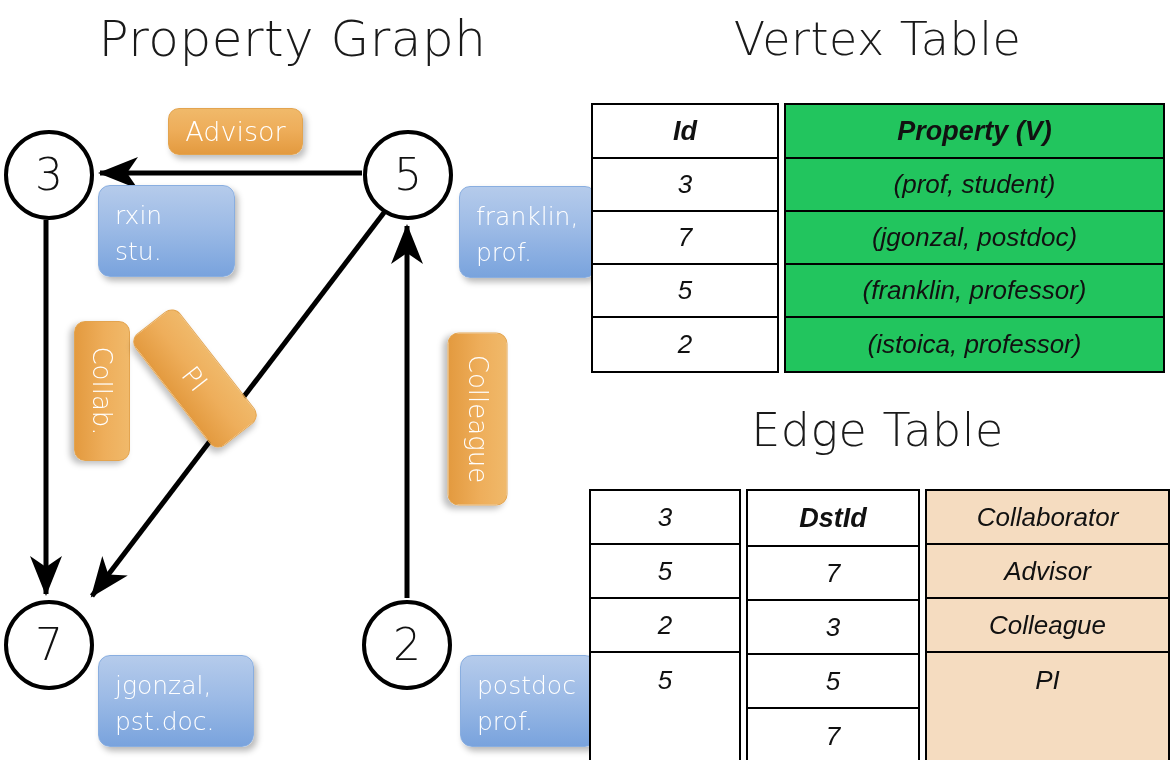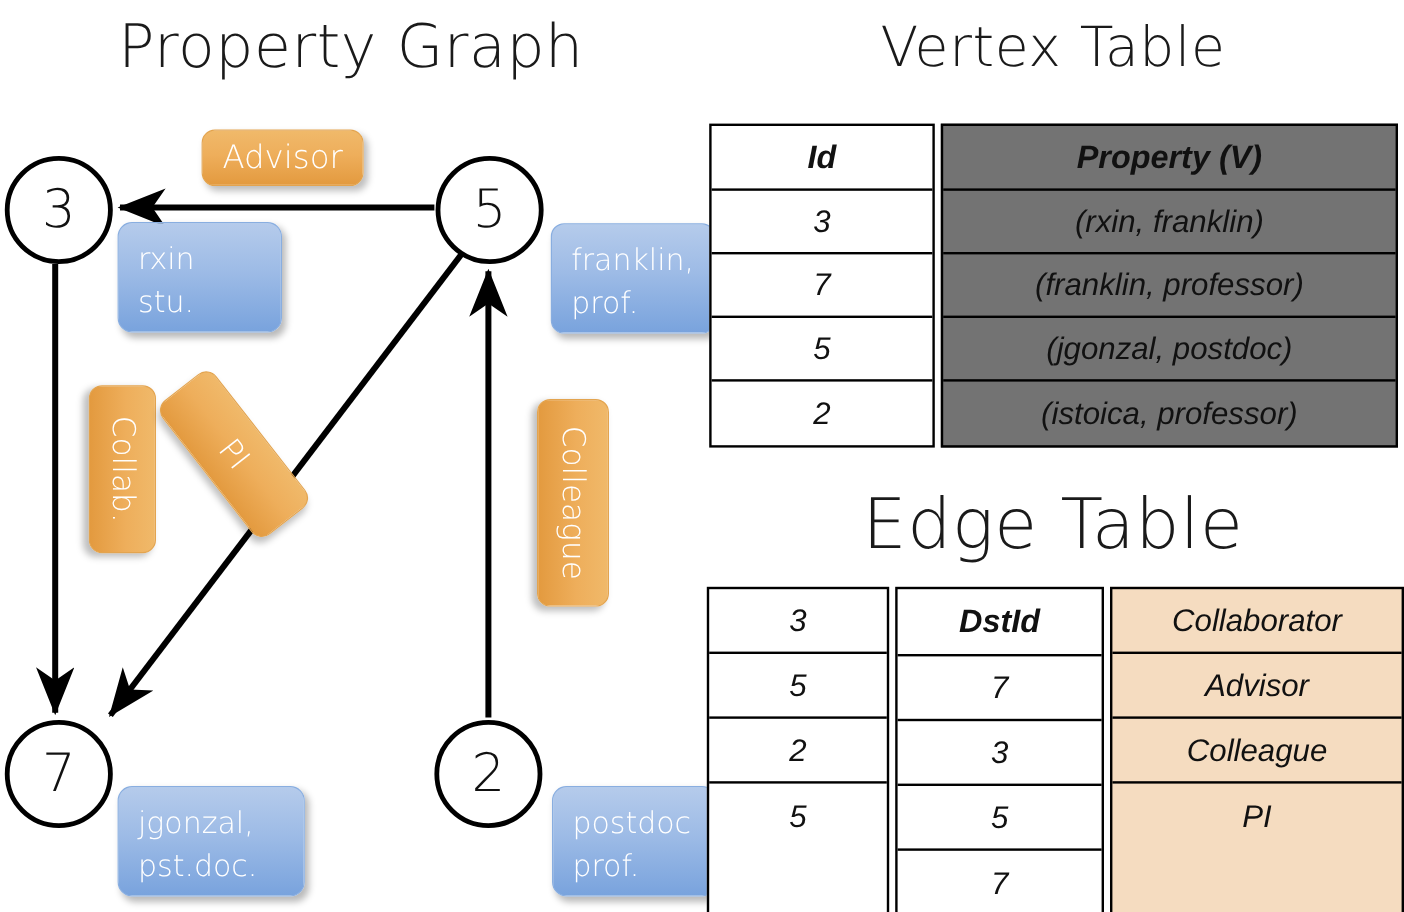--- a/index.html
+++ b/index.html
@@ -37,21 +37,21 @@
     font-size: 50px;
   }
   #title-vertex-table {
     left: 585px; top: 12px; width: 585px;
     text-align: center;
     font-size: 46px;
   }
   #title-edge-table {
     left: 585px; top: 403px; width: 585px;
     text-align: center;
-    font-size: 58px;
+    font-size: 46px;
   }
 
   
   #graph-svg {
     position: absolute;
     left: 0; top: 0;
     width: 585px; height: 760px;
   }
 
   
@@ -148,21 +148,21 @@
     justify-content: center;
     border-bottom: 2px solid #000;
     box-sizing: border-box;
     font-size: 26px;
     color: #111;
     white-space: nowrap;
     font-style: italic;
   }
   .cell:last-child { border-bottom: none; }
   .cell.head { font-weight: bold; font-size: 27px; }
-  .col.blue  { background: #737373; }
+  .col.blue  { background: #22c55e; }
   .col.peach { background: #f5dcc0; }
 
   
   #vertex-table { left: 591px; top: 103px; }
   #vertex-table .col.id    { width: 188px; }
   #vertex-table .col.prop  { width: 381px; }
   #vertex-table .cell      { height: 53px; }
   #vertex-table .cell.head { height: 54px; }
 
   
@@ -237,23 +237,23 @@
   <div class="tblwrap" id="vertex-table">
     <div class="col id">
       <div class="cell head">Id</div>
       <div class="cell">3</div>
       <div class="cell">7</div>
       <div class="cell">5</div>
       <div class="cell">2</div>
     </div>
     <div class="col prop blue">
       <div class="cell head">Property (V)</div>
-      <div class="cell">(rxin, franklin)</div>
+      <div class="cell">(prof, student)</div>
+      <div class="cell">(jgonzal, postdoc)</div>
       <div class="cell">(franklin, professor)</div>
-      <div class="cell">(jgonzal, postdoc)</div>
       <div class="cell">(istoica, professor)</div>
     </div>
   </div>
 
   <div class="tblwrap" id="edge-table">
     <div class="col src">
       <div class="cell">3</div>
       <div class="cell">5</div>
       <div class="cell">2</div>
       <div class="cell">5</div>

